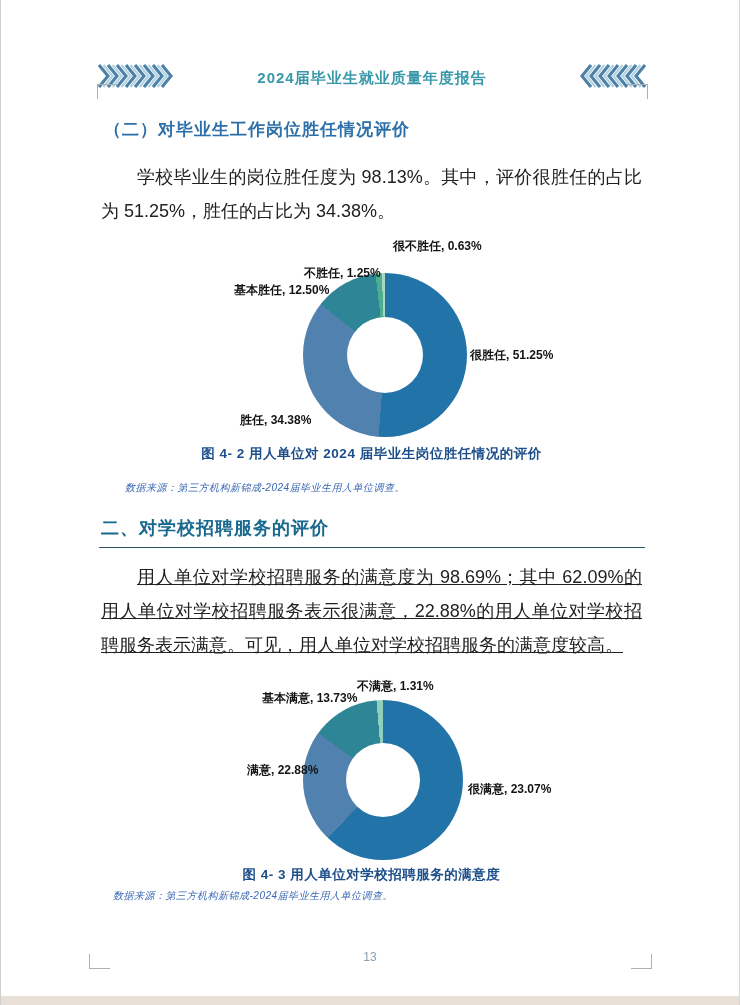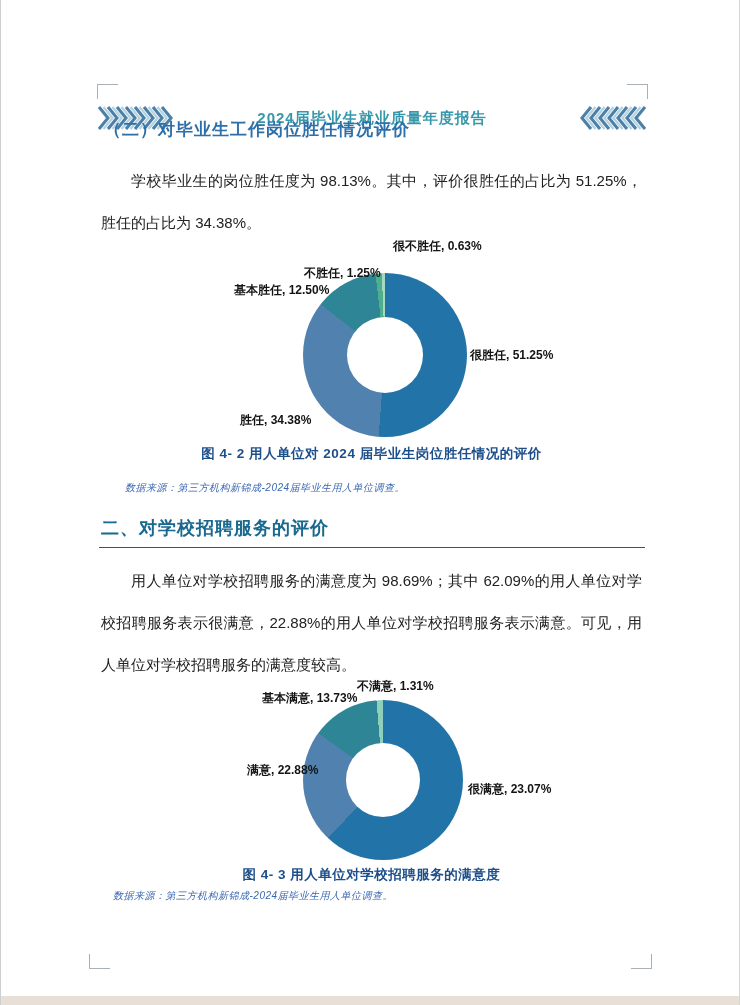--- a/index.html
+++ b/index.html
@@ -1,35 +1,35 @@
 <!DOCTYPE html>
 <html><head>
 <meta charset="utf-8">
 <style>
   html,body{margin:0;padding:0;}
   body{background:#f2f2f2;font-family:"Liberation Sans","DejaVu Sans",sans-serif;}
   .page{position:relative;width:740px;height:1005px;background:#ffffff;overflow:hidden;
         border-left:1px solid #cfcfcf;border-right:1px solid #d6d6d6;box-sizing:border-box;}
   
-  .header{position:absolute;top:60px;left:96px;right:92px;height:28px;display:flex;align-items:center;justify-content:space-between;margin-top:44px;}
+  .header{position:absolute;top:60px;left:96px;right:92px;height:28px;display:flex;align-items:flex-end;justify-content:space-between;}
   .report-title{font-size:15px;font-weight:bold;color:#3898aa;letter-spacing:1px;white-space:nowrap;}
   .chev{height:24px;width:86px;}
   .chev.right{transform:scaleX(-1);}
   
   .corner{position:absolute;width:20px;height:14px;}
   .c-tl{left:96px;top:84px;border-top:1px solid #a9b0b6;border-left:1px solid #a9b0b6;}
   .c-tr{left:626px;top:84px;border-top:1px solid #a9b0b6;border-right:1px solid #a9b0b6;}
   .c-bl{left:88px;top:954px;border-bottom:1px solid #a9b0b6;border-left:1px solid #a9b0b6;}
   .c-br{left:630px;top:954px;border-bottom:1px solid #a9b0b6;border-right:1px solid #a9b0b6;}
   
   .h-blue{position:absolute;left:103px;top:118px;font-size:17px;font-weight:bold;color:#2d6fa8;letter-spacing:1px;}
-  .body-par{position:absolute;left:100px;width:541px;font-size:15px;line-height:42px;color:#222;
+  .body-par{position:absolute;left:100px;width:541px;font-size:18px;line-height:34px;color:#222;
             text-indent:2em;text-align:justify;}
   .p1{top:160px;}
-  .p2{top:560px;}
+  .p2{top:560px;text-decoration:underline;}
   .h-teal{position:absolute;left:100px;top:516px;font-size:18px;font-weight:bold;color:#19698e;letter-spacing:1px;}
   .h-rule{position:absolute;left:98px;top:547px;width:546px;height:1px;background:#31586a;}
   .fig-cap{position:absolute;left:100px;width:541px;text-align:center;font-size:13.5px;font-weight:bold;color:#1d4f8b;letter-spacing:.5px;}
   .cap1{top:445px;}
   .cap2{top:866px;}
   .src{position:absolute;font-size:10px;font-style:italic;color:#3a68b4;letter-spacing:.5px;}
   .src1{left:124px;top:481px;}
   .src2{left:112px;top:889px;}
   
   .donut{position:absolute;border-radius:50%;}
@@ -124,14 +124,15 @@
     <div class="hole"></div>
   </div>
   <div class="plabel c2l0">很满意, 23.07%</div>
   <div class="plabel c2l1">满意, 22.88%</div>
   <div class="plabel c2l2">基本满意, 13.73%</div>
   <div class="plabel c2l3">不满意, 1.31%</div>
 
   <div class="fig-cap cap2">图 4- 3 用人单位对学校招聘服务的满意度</div>
   <div class="src src2">数据来源：第三方机构新锦成-2024届毕业生用人单位调查。</div>
 
+  <div class="page-num">13</div>
   <div class="bottom-strip"></div>
 </div>
 
 </body></html>

